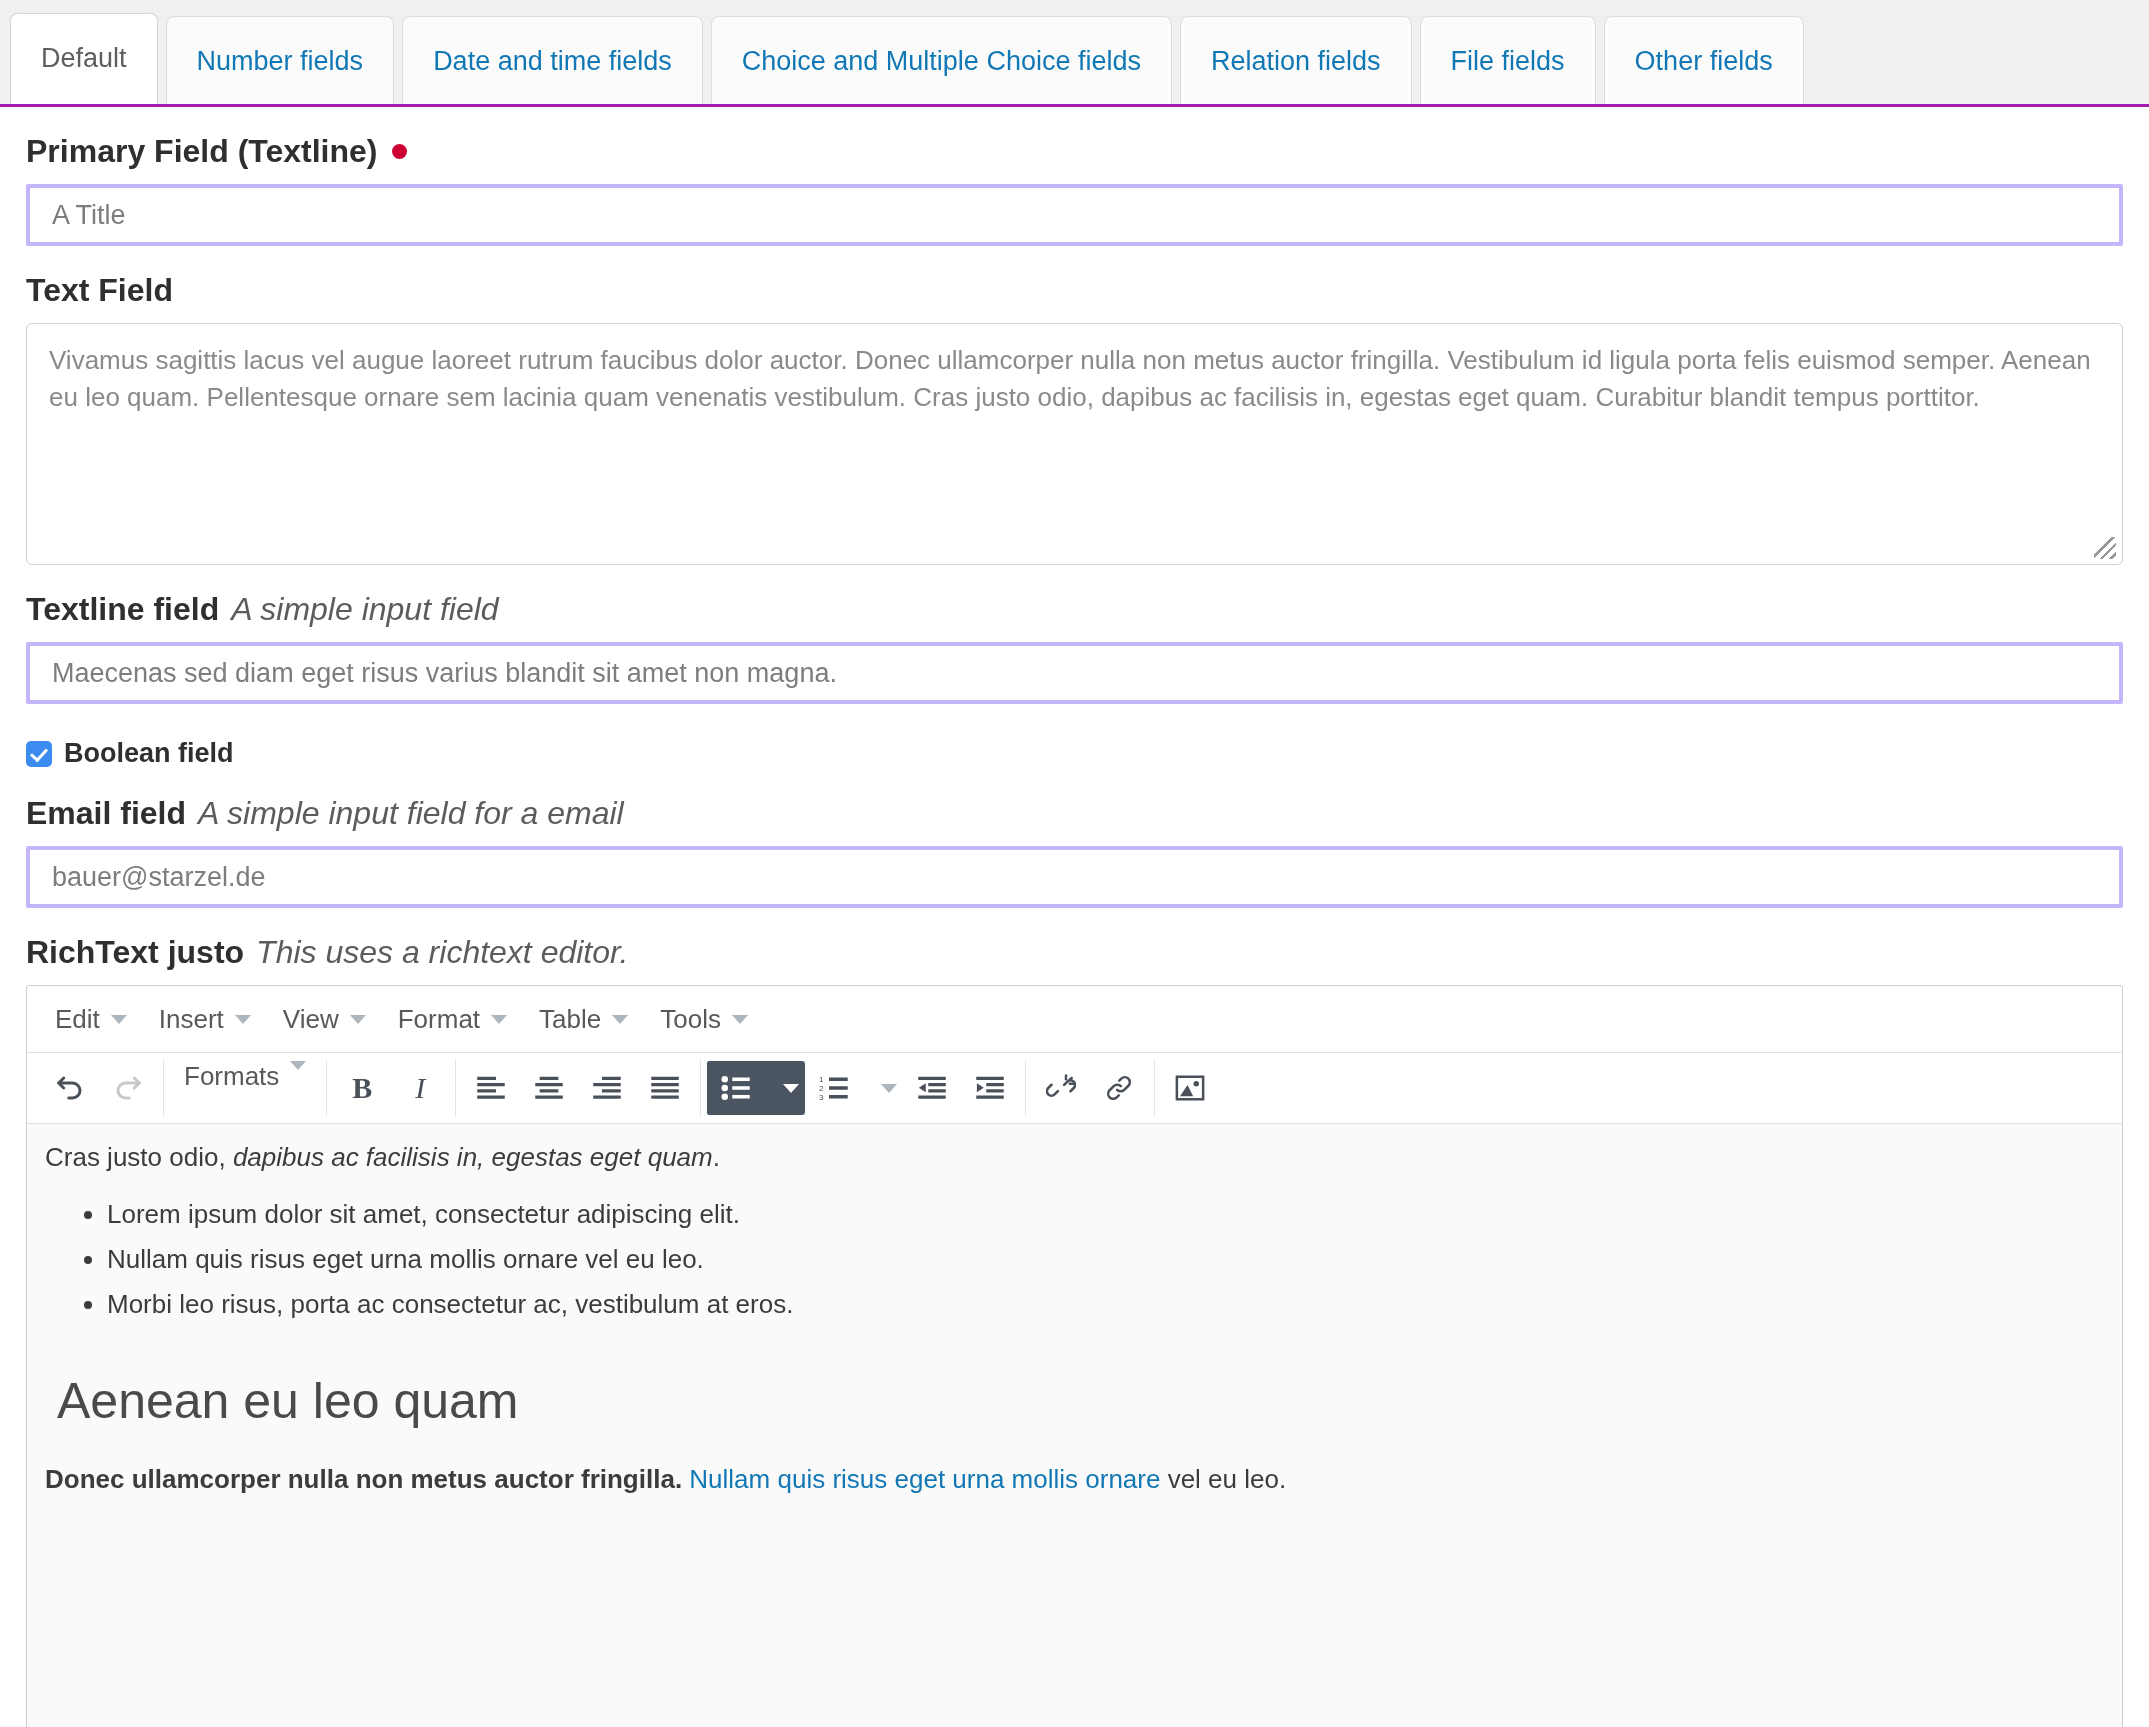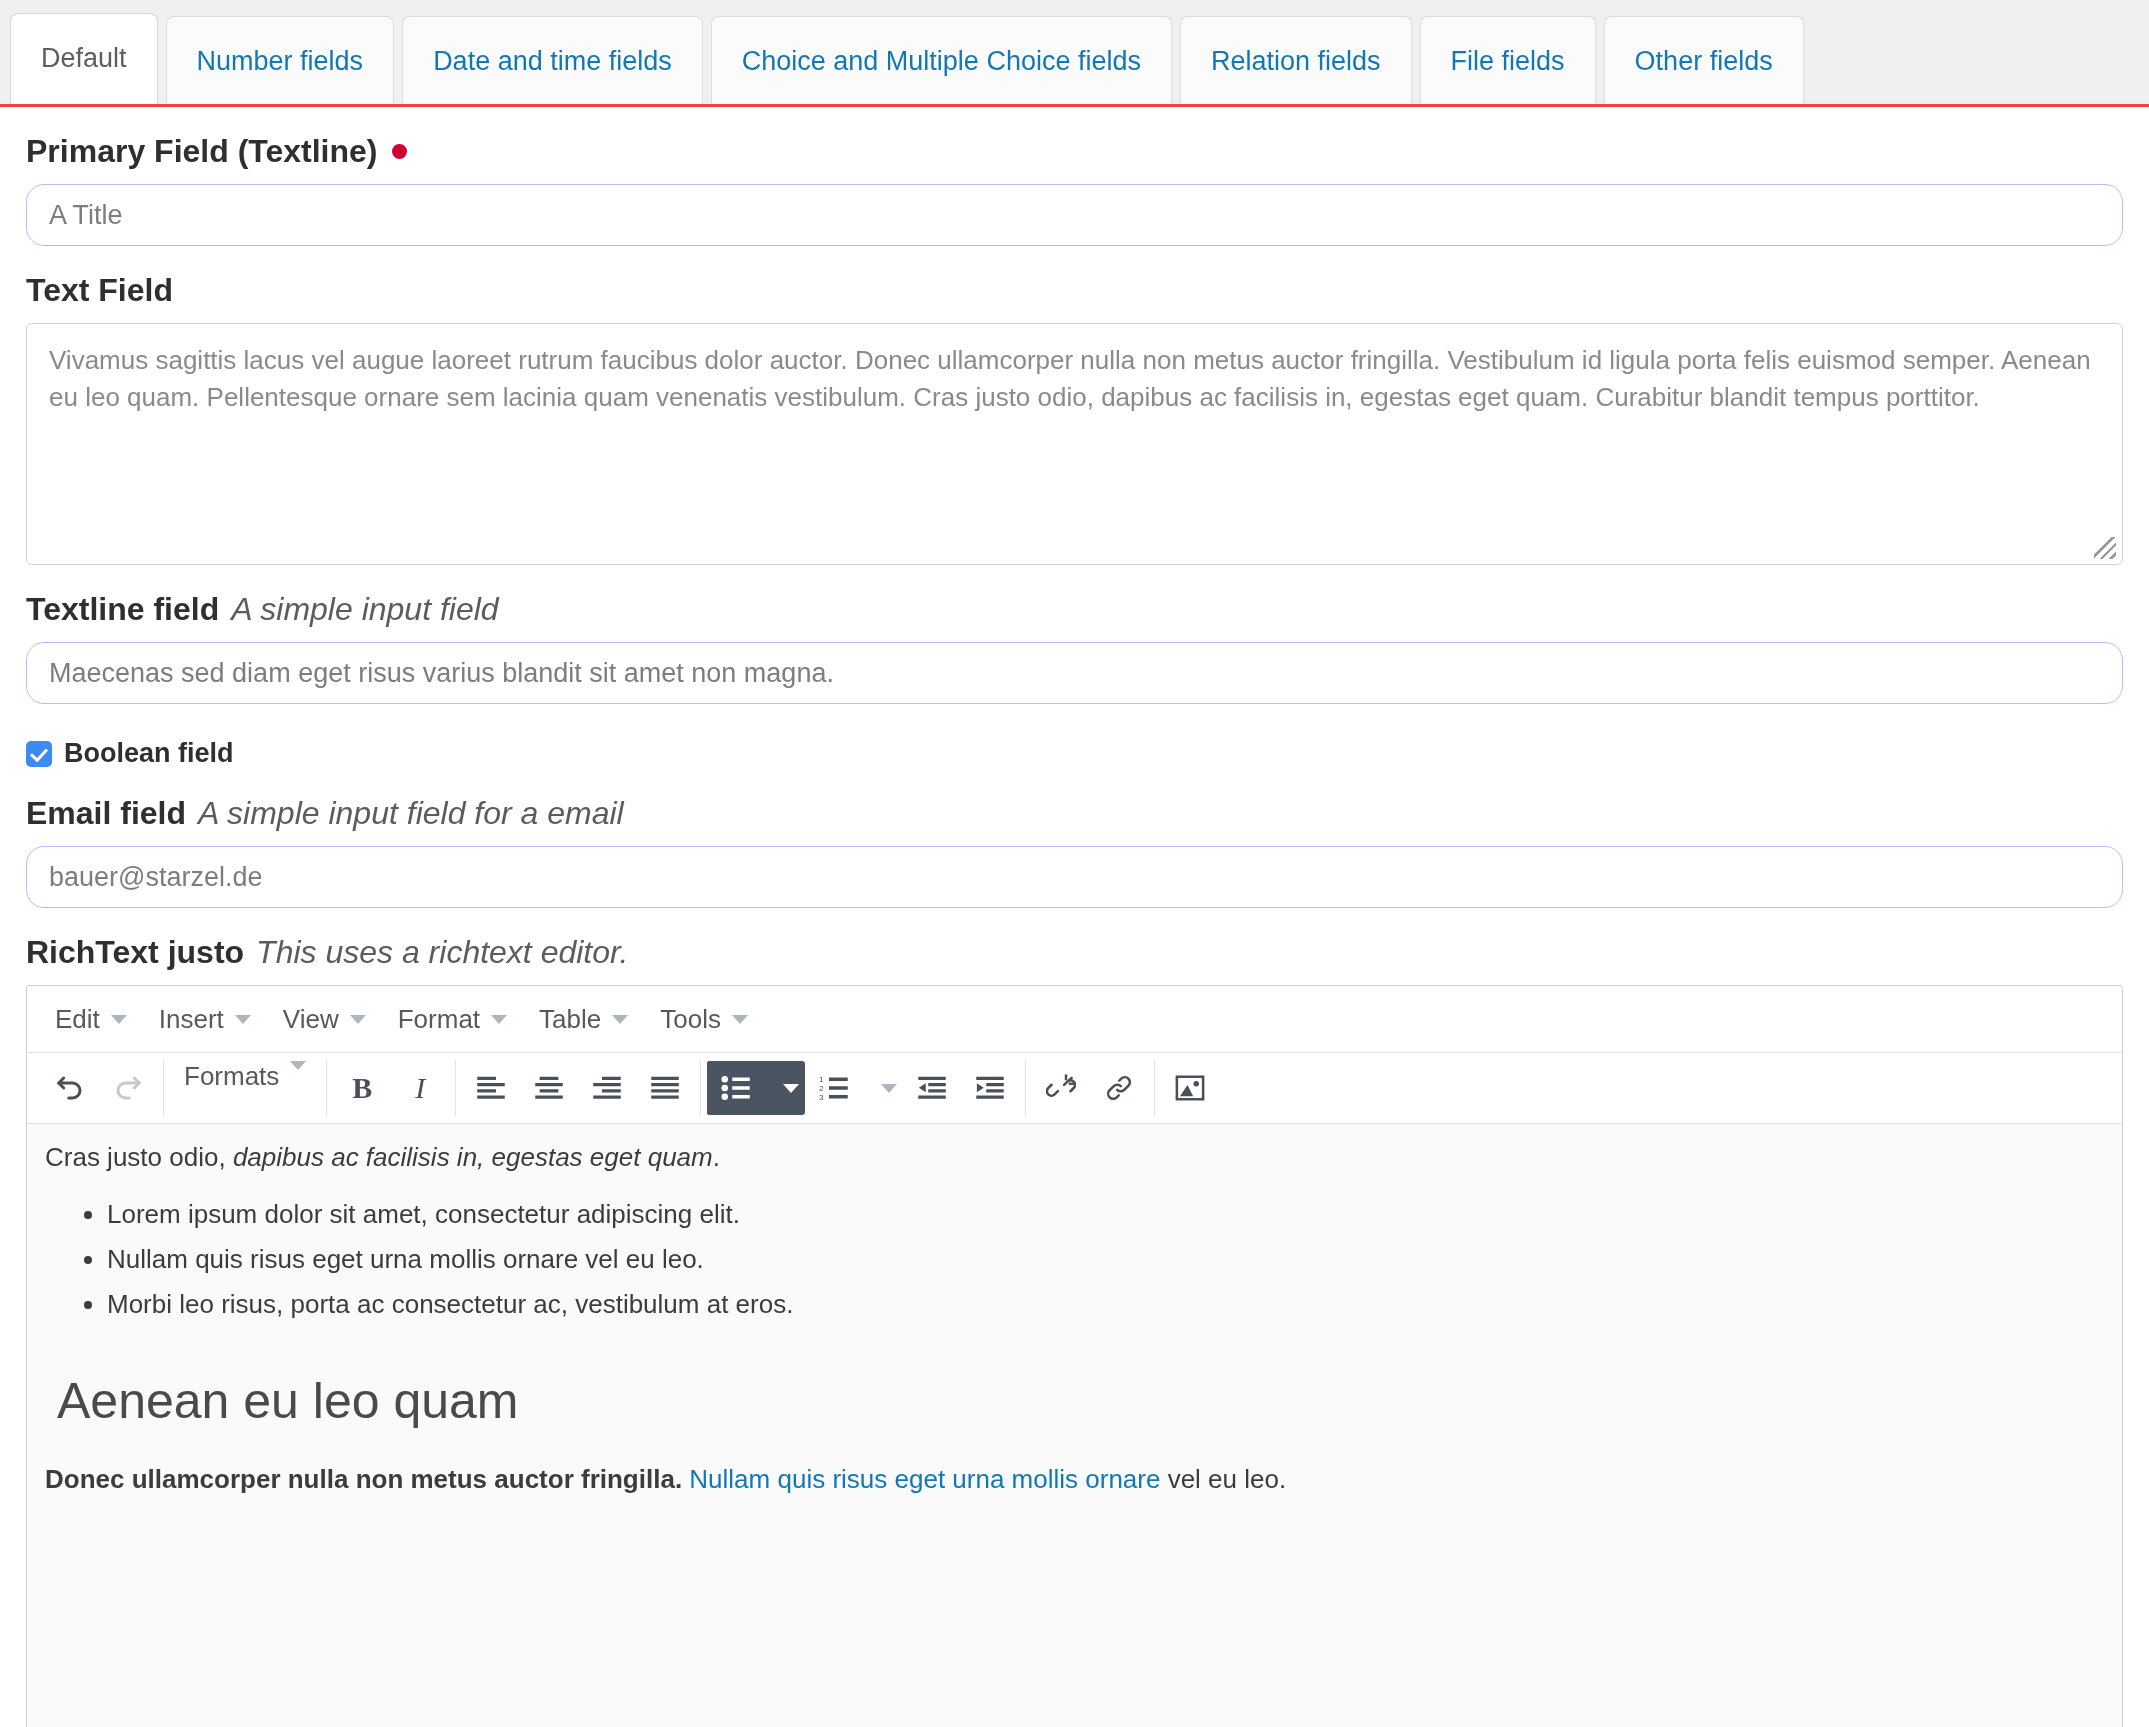--- a/index.html
+++ b/index.html
@@ -14,21 +14,21 @@
     font-size: 24px;
     color: #3c3c3c;
     overflow: hidden;
   }
 
   
   .tabbar {
     position: relative;
     height: 107px;
     background: #f0f0f0;
-    border-bottom: 3px solid #ef4444;
+    border-bottom: 3px solid #a21caf;
     box-sizing: border-box;
     display: flex;
     align-items: flex-end;
     padding: 0 0 0 0;
   }
   .tab {
     margin: 0 8px 0 0;
     padding: 0 30px;
     height: 88px;
     line-height: 88px;
@@ -85,22 +85,22 @@
   .text-input {
     display: block;
     width: 100%;
     box-sizing: border-box;
     height: 62px;
     padding: 10px 22px;
     font-family: "Liberation Sans", sans-serif;
     font-size: 27px;
     color: #7d7d7d;
     background: #ffffff;
-    border: 1px solid #c4b5fd;
-    border-radius: 18px;
+    border: 4px solid #c4b5fd;
+    border-radius: 2px;
     outline: none;
   }
 
   .textarea-box {
     position: relative;
     width: 100%;
     box-sizing: border-box;
     height: 242px;
     padding: 18px 22px;
     font-size: 26px;

